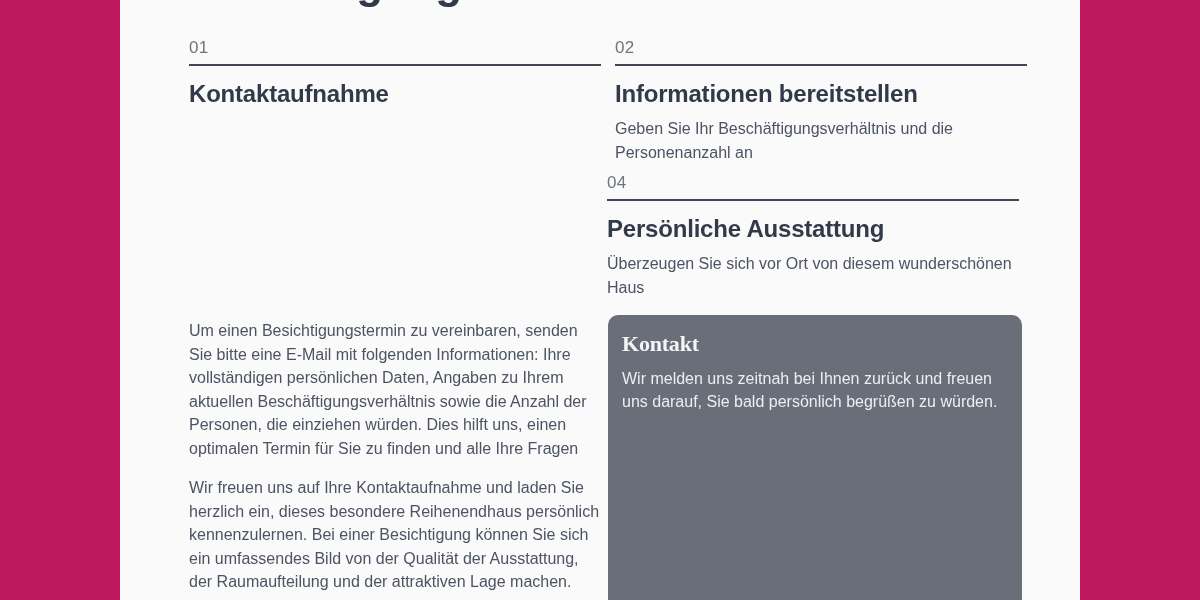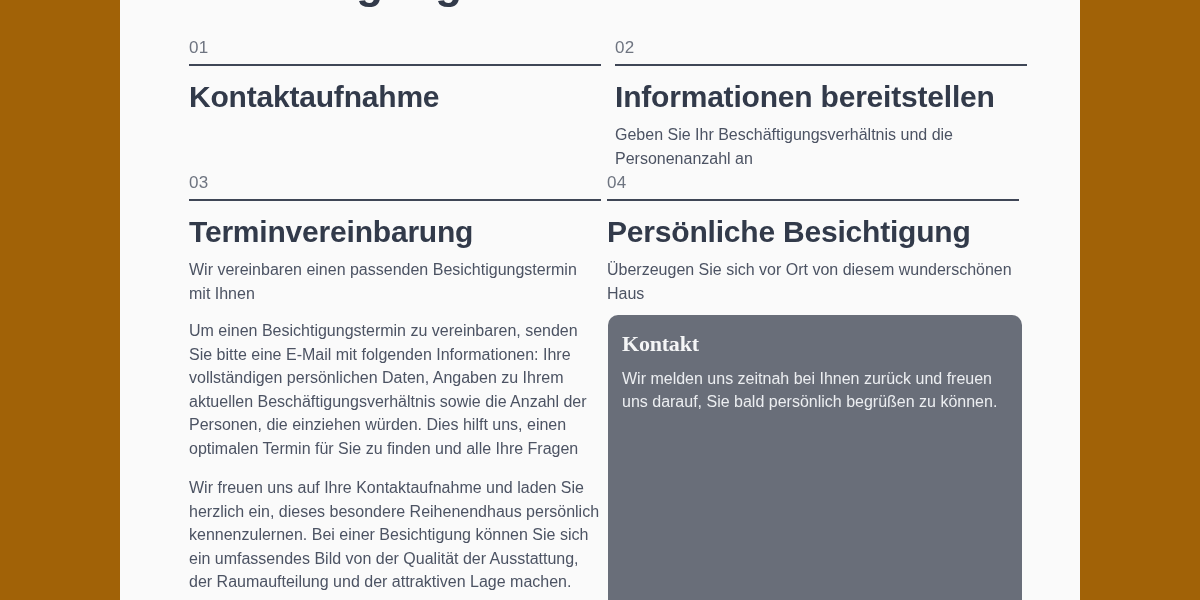--- a/index.html
+++ b/index.html
@@ -15,21 +15,21 @@
   *{margin:0;padding:0;box-sizing:border-box;}
   html,body{width:1200px;height:600px;}
   body{
     background:#ffffff;
     font-family:"Liberation Sans","DejaVu Sans",sans-serif;
     overflow:hidden;
   }
   .page{
     position:relative;
     width:1200px;height:600px;
-    background:#a16207;
+    background:#be185d;
     overflow:hidden;
   }
   .section{
     position:absolute;
     left:120px;top:0;
     width:960px;height:600px;
     background:var(--section-bg,#fafafa);
     overflow:hidden;
   }
   .section-title{
@@ -55,21 +55,21 @@
     letter-spacing:0.2px;
   }
   .step-line{
     margin-top:6px;
     height:2px;
     background:var(--line,#3f4656);
     border:none;
   }
   .step-title{
     margin-top:14px;
-    font-size:30px;
+    font-size:24px;
     font-weight:700;
     color:var(--heading,#323a4a);
     letter-spacing:-0.2px;
   }
   .step-desc{
     margin-top:9px;
     font-size:16px;
     line-height:23.5px;
     color:var(--body-text,#4c5363);
   }
@@ -118,38 +118,32 @@
       <h3 class="step-title">Kontaktaufnahme</h3>
     </div>
 
     <div class="step step-2">
       <div class="step-number">02</div>
       <div class="step-line"></div>
       <h3 class="step-title">Informationen bereitstellen</h3>
       <p class="step-desc">Geben Sie Ihr Beschäftigungsverhältnis und die Personenanzahl an</p>
     </div>
 
-    <div class="step step-3">
-      <div class="step-number">03</div>
-      <div class="step-line"></div>
-      <h3 class="step-title">Terminvereinbarung</h3>
-      <p class="step-desc">Wir vereinbaren einen passenden Besichtigungstermin mit Ihnen</p>
-    </div>
 
     <div class="step step-4">
       <div class="step-number">04</div>
       <div class="step-line"></div>
-      <h3 class="step-title">Persönliche Besichtigung</h3>
+      <h3 class="step-title">Persönliche Ausstattung</h3>
       <p class="step-desc">Überzeugen Sie sich vor Ort von diesem wunderschönen Haus</p>
     </div>
 
     <div class="body-copy">
       <p>Um einen Besichtigungstermin zu vereinbaren, senden Sie bitte eine E-Mail mit folgenden Informationen: Ihre vollständigen persönlichen Daten, Angaben zu Ihrem aktuellen Beschäftigungsverhältnis sowie die Anzahl der Personen, die einziehen würden. Dies hilft uns, einen optimalen Termin für Sie zu finden und alle Ihre Fragen</p>
       <p>Wir freuen uns auf Ihre Kontaktaufnahme und laden Sie herzlich ein, dieses besondere Reihenendhaus persönlich kennenzulernen. Bei einer Besichtigung können Sie sich ein umfassendes Bild von der Qualität der Ausstattung, der Raumaufteilung und der attraktiven Lage machen.</p>
     </div>
 
     <div class="contact-card">
       <h3 class="contact-card-title">Kontakt</h3>
-      <p class="contact-card-text">Wir melden uns zeitnah bei Ihnen zurück und freuen uns darauf, Sie bald persönlich begrüßen zu können.</p>
+      <p class="contact-card-text">Wir melden uns zeitnah bei Ihnen zurück und freuen uns darauf, Sie bald persönlich begrüßen zu würden.</p>
     </div>
 
   </div>
 </div>
 
 </body></html>

